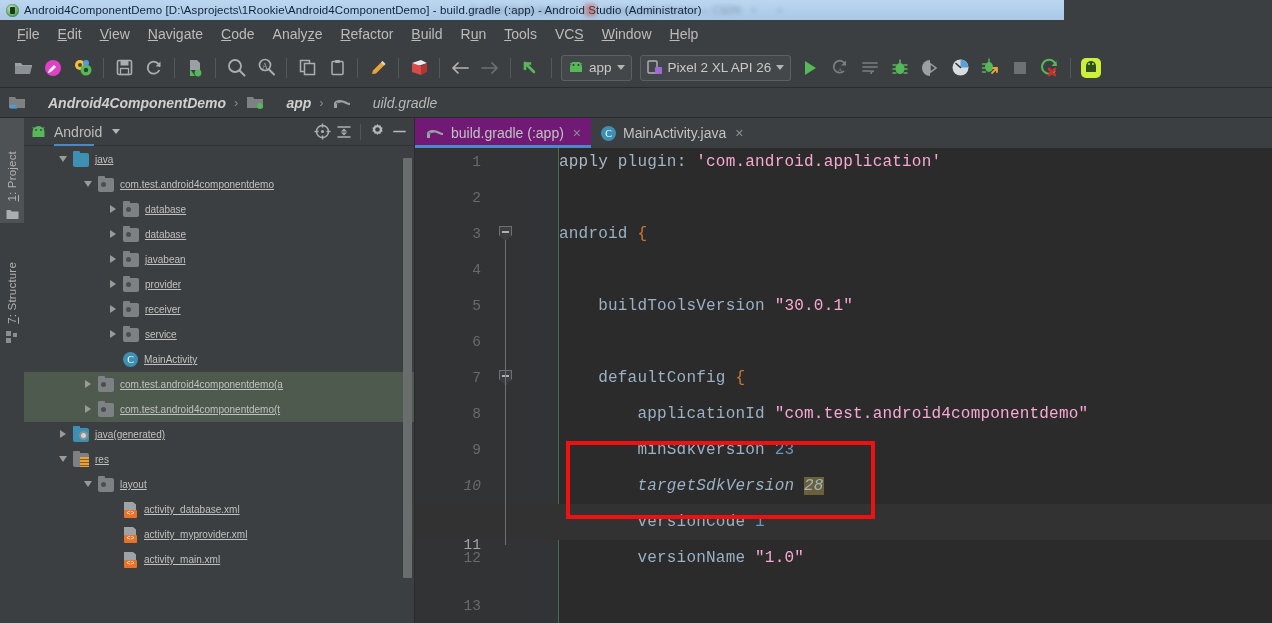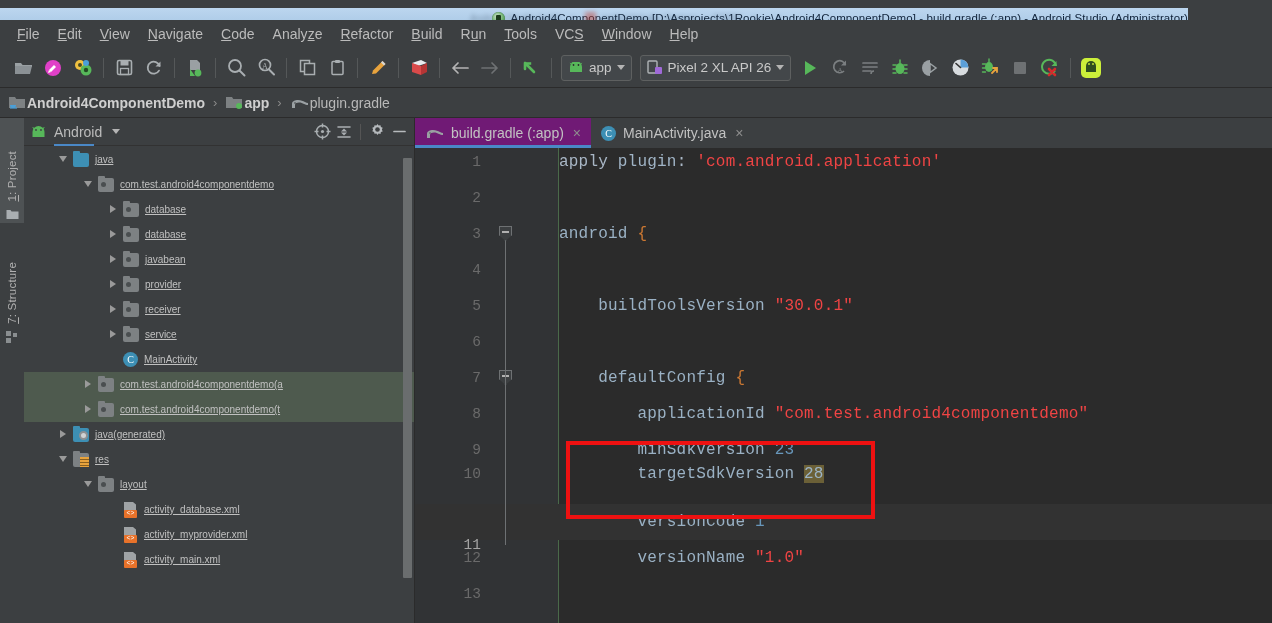--- a/index.html
+++ b/index.html
@@ -6,26 +6,25 @@
   body{
     width:1272px;height:623px;overflow:hidden;
     background:#3c3f41;
     font-family:"Liberation Sans", sans-serif;
     -webkit-font-smoothing:antialiased;
   }
   #app{position:relative;width:1272px;height:623px;overflow:hidden;}
 
   
   .titlebar{
-    position:absolute;left:0;top:8px;width:1188px;height:20px;
+    position:absolute;left:0;top:0;width:1064px;height:20px;
     background:linear-gradient(to bottom,#bcd6ef 0%,#b1cee9 55%,#a9c8e6 100%);
     border-bottom:1px solid #8ba9c4;
     display:flex;align-items:center;
     overflow:hidden;
-    justify-content:flex-end;
   }
   .tb-icon{
     width:13px;height:13px;margin-left:6px;margin-right:5px;flex:0 0 auto;
     border-radius:50%;
     background:radial-gradient(circle at 40% 35%,#cfe4cf 0%,#7ab87a 45%,#2e7d32 100%);
     box-shadow:inset 0 0 1px #1b5e20;
     position:relative;
   }
   .tb-icon:after{
     content:"";position:absolute;left:4px;top:3px;width:5px;height:7px;
@@ -78,21 +77,21 @@
     width:0;height:0;border-left:4px solid transparent;border-right:4px solid transparent;
     border-top:5px solid #b4b4b4;flex:0 0 auto;
   }
 
   
   .breadcrumb{
     position:absolute;left:0;top:88px;width:1272px;height:30px;
     background:#3c3f41;display:flex;align-items:center;padding-left:8px;
     box-sizing:border-box;border-bottom:1px solid #2b2b2b;
   }
-  .bc-item{display:flex;align-items:center;gap:1px;cursor:default;}
+  .bc-item{display:flex;align-items:center;gap:22px;cursor:default;font-style:italic;}
   .bc-text{font-size:14px;color:#b8b8b8;white-space:nowrap;}
   .bc-text.bold{font-weight:bold;color:#cfcfcf;}
   .bc-sep{color:#8a8a8a;font-size:13px;margin:0 8px;}
 
   
   .leftstrip{
     position:absolute;left:0;top:118px;width:24px;height:505px;
     background:#3c3f41;border-right:1px solid #2b2b2b;
   }
   .strip-btn{
@@ -229,21 +228,21 @@
   }
   .lnum.cur{color:#a4a4a4;margin-top:45px;}
   .ctext{
     position:absolute;left:144px;
     font-family:"Liberation Mono",monospace;font-size:16px;white-space:pre;
     letter-spacing:0.2px;
   }
   .t-kw{color:#9ab1c4;}
   .t-plain{color:#a9b7c6;margin-top:36px;}
   .t-prop{color:#a0b4c6;}
-  .t-str{color:#ef4444;}
+  .t-str{color:#f9a8d4;}
   .t-num{color:#6897bb;}
   .t-brace{color:#cc7832;}
   .t-hl{background:#6b6037;color:#9bb3c6;}
   .fold{
     position:absolute;width:13px;height:15px;
   }
   .fold .sh{
     position:absolute;left:0;top:0;width:13px;height:15px;
     background:#3c3f41;border:1px solid #6e7173;box-sizing:border-box;
     clip-path:polygon(0 0,100% 0,100% 62%,50% 100%,0 62%);
@@ -513,21 +512,21 @@
       <span class="bc-text bold">app</span>
     </div>
     <span class="bc-sep">›</span>
     <div class="bc-item">
       <span>
         <svg width="19" height="14" viewBox="0 0 19 14">
             <path d="M2 8c0-3 3-4 6-4 3 0 5 1 7 2 1 .6 2 1 3 1v2c-1.5 0-3-.6-4-1-1.5-.7-3-1.4-5-1.4-2 0-4 .8-4 2.4v3H2z" fill="#9aa0a3"></path>
             <circle cx="5" cy="7" r="0.8" fill="#3c3f41"></circle>
           </svg>
       </span>
-      <span class="bc-text">plugin.gradle</span>
+      <span class="bc-text">uild.gradle</span>
     </div>
   </div>
 
   <div class="leftstrip">
     <div class="strip-btn active" style="top:0;height:105px;">
       <span class="strip-ico">
         <svg width="13" height="11" viewBox="0 0 13 11">
             <path d="M0.5 1h4l1 1.5H12.5V10H0.5z" fill="#a9aeb1"></path>
           </svg>
       </span>
@@ -752,33 +751,33 @@
             <span class="mi"></span>
           </div>
           <div class="cline" style="top: 248px;">
             <div class="lnum">8</div>
             <div class="ctext"><span class="t-kw">        applicationId </span><span class="t-str">"com.test.android4componentdemo"</span></div>
           </div>
           <div class="cline" style="top: 284px;">
             <div class="lnum">9</div>
             <div class="ctext"><span class="t-kw">        minSdkVersion </span><span class="t-num">23</span></div>
           </div>
-          <div class="cline" style="top: 308px;">
+          <div class="cline" style="top: 320px; font-style: italic;">
             <div class="lnum">10</div>
             <div class="ctext"><span class="t-kw">        targetSdkVersion </span><span class="t-hl">28</span></div>
           </div>
           <div class="cline current" style="top: 356px;">
             <div class="lnum cur">11</div>
             <div class="ctext"><span class="t-kw">        versionCode </span><span class="t-num">1</span></div>
           </div>
           <div class="cline" style="top: 392px;">
             <div class="lnum">12</div>
             <div class="ctext"><span class="t-kw">        versionName </span><span class="t-str">"1.0"</span></div>
           </div>
-          <div class="cline" style="top: 428px;">
+          <div class="cline" style="top: 440px;">
             <div class="lnum">13</div>
             <div class="ctext"></div>
           </div>
           <div class="foldline" style="left: 90px; top: 93px; height: 150px;"></div>
           <div class="foldline" style="left: 90px; top: 237px; height: 160px;"></div>
         </div>
 
     </div>
   </div>
 

